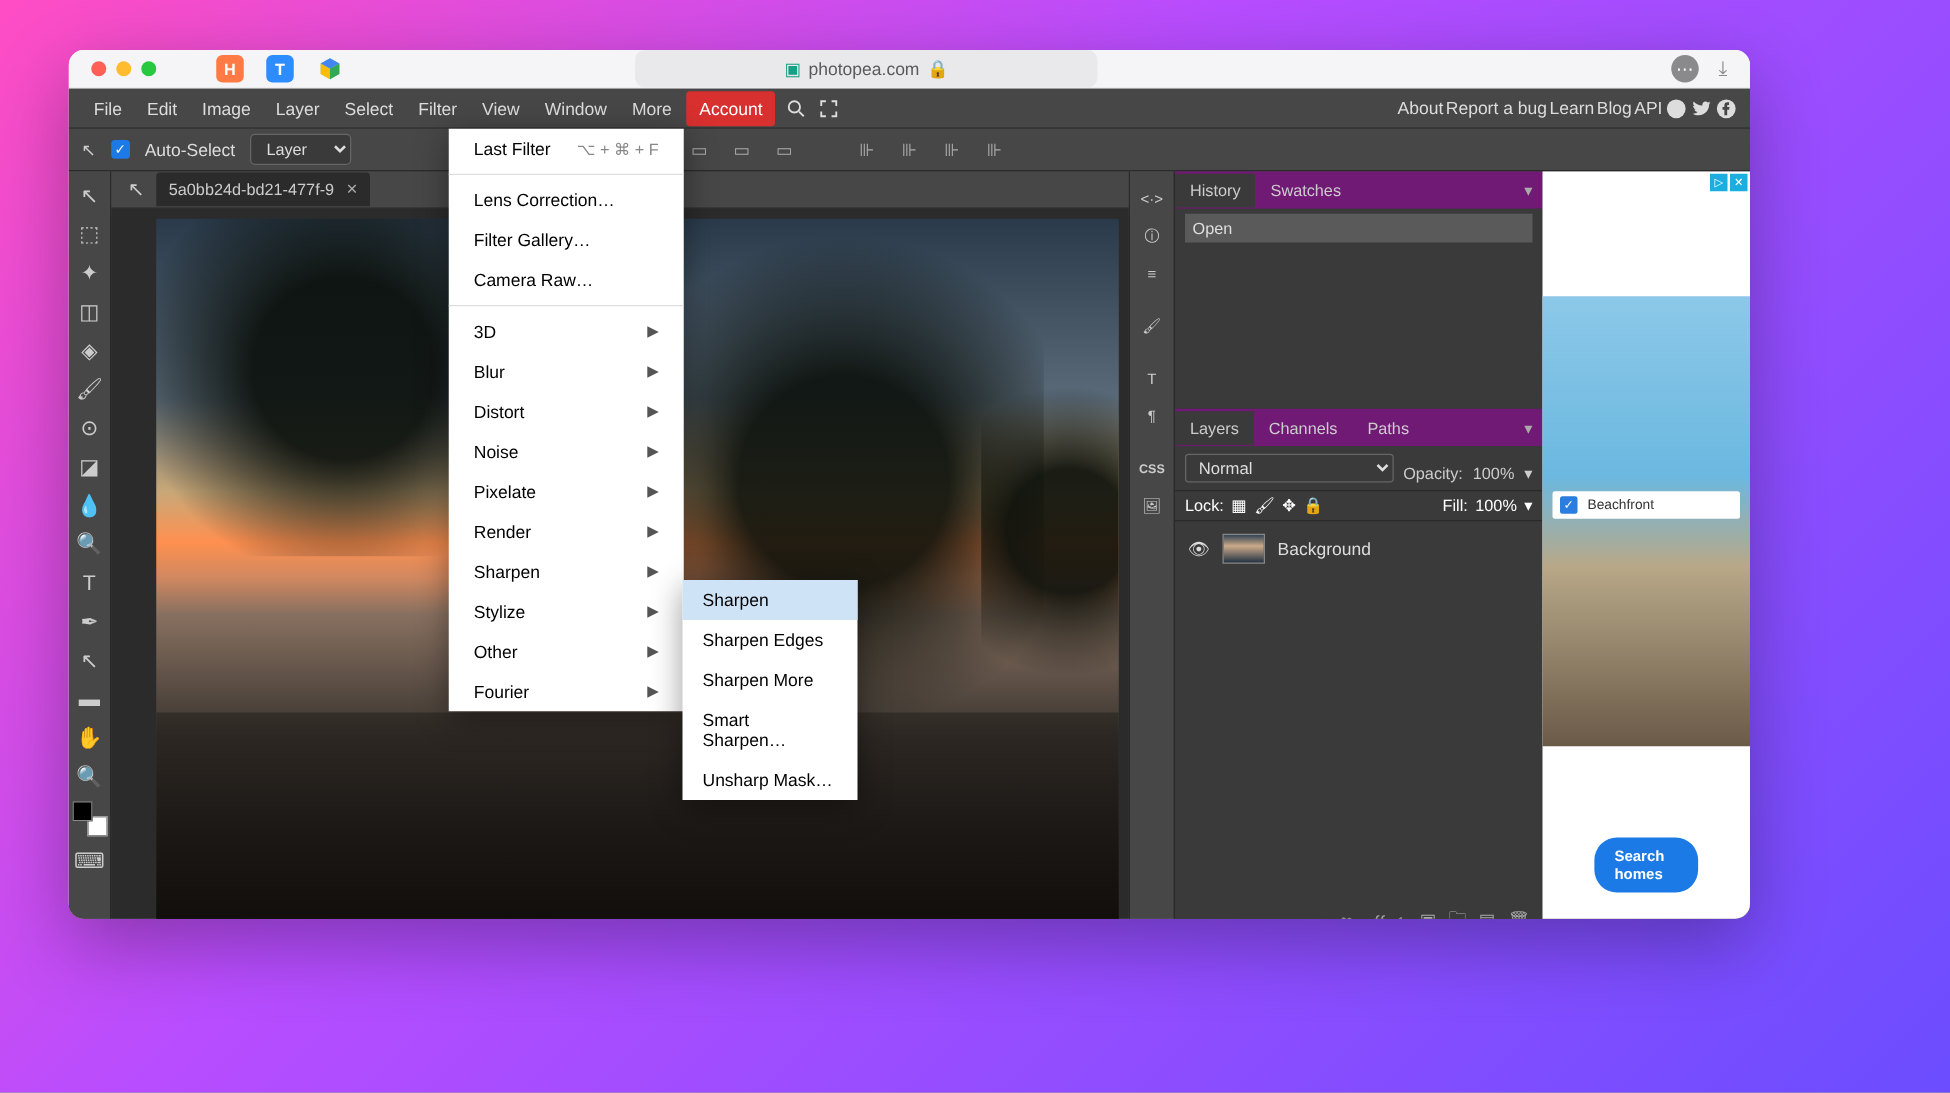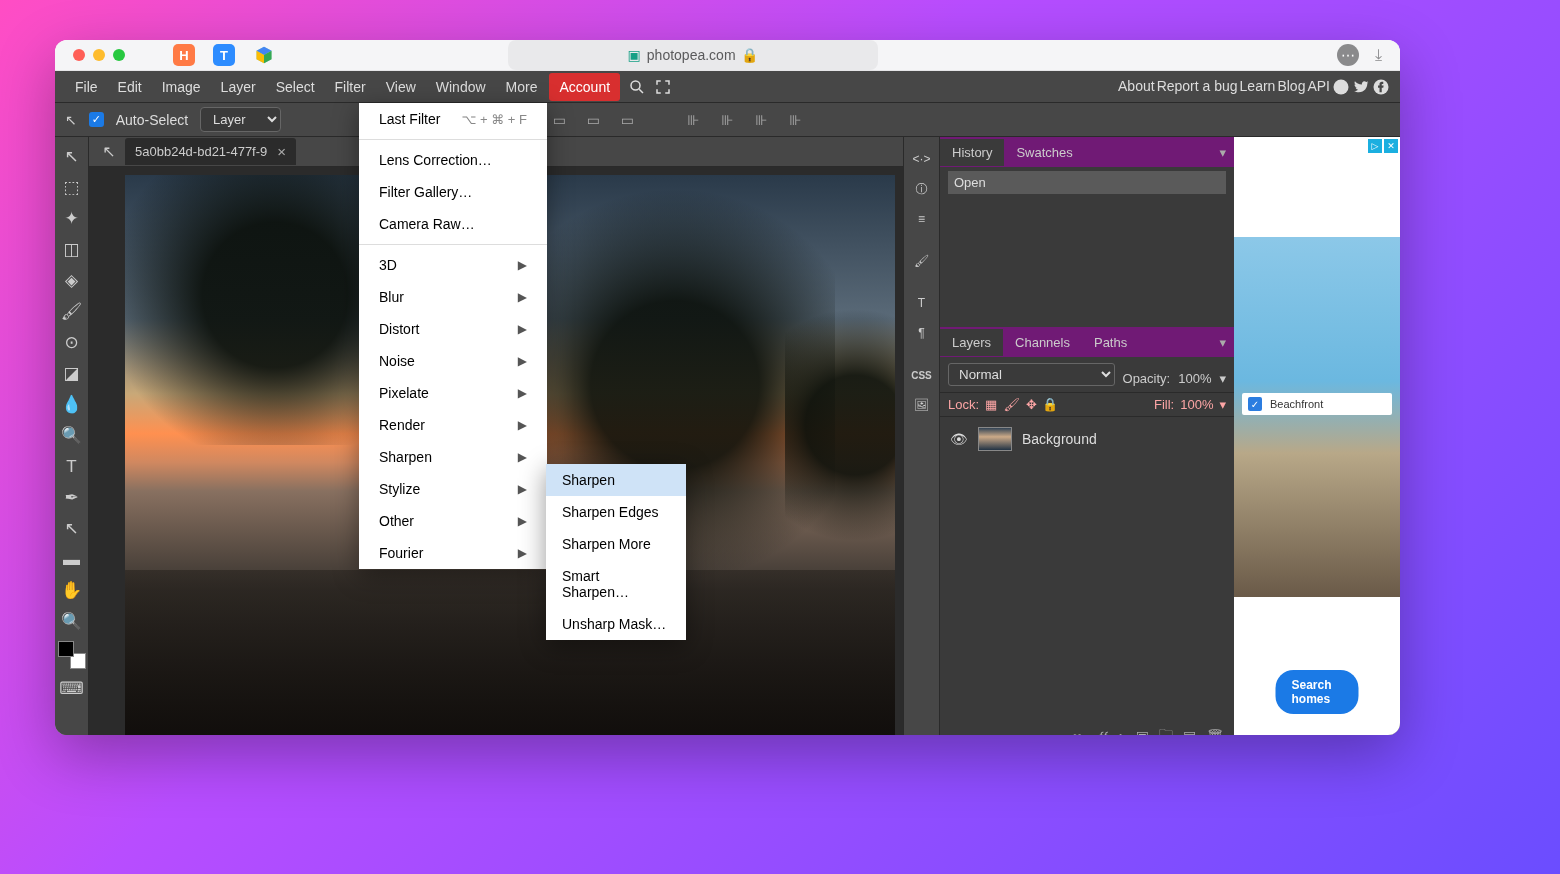--- a/index.html
+++ b/index.html
@@ -79,21 +79,21 @@
 }
 .panel-tabs{height:30px;background:#701a75;display:flex;align-items:center;font-size:13px;}
 .panel-tabs .pt{padding:6px 12px;cursor:pointer;color:#ccc;}
 .panel-tabs .pt.active{background:#3a3a3a;}
 .panel-tabs .menu{margin-left:auto;padding:0 8px;color:#aaa;cursor:pointer;}
 .history-body{background:#3a3a3a;padding:4px 8px;font-size:13px;color:#ddd;height:160px;}
 .history-item{background:#5a5a5a;padding:4px 6px;}
 .layers-body{flex:1;background:#3a3a3a;display:flex;flex-direction:column;}
 .layer-opts{padding:6px 8px;display:flex;align-items:flex-end;gap:8px;font-size:13px;color:#ccc;border-bottom:1px solid #2a2a2a;}
 .layer-opts select{background:#3a3a3a;color:#ddd;border:1px solid #666;border-radius:3px;padding:2px 18px 2px 6px;flex:1;}
-.lock-row{padding:4px 8px;display:flex;align-items:flex-end;gap:6px;font-size:13px;color:#fca5a5;border-bottom:1px solid #2a2a2a;}
+.lock-row{padding:4px 8px;display:flex;align-items:flex-end;gap:6px;font-size:13px;color:#ffffff;border-bottom:1px solid #2a2a2a;}
 .layer-list{flex:1;padding:4px 0;}
 .layer-row{display:flex;align-items:center;gap:10px;padding:6px 10px;font-size:14px;color:#ddd;}
 .layer-row .eye{width:18px;text-align:center;}
 .layer-row .thumb{width:34px;height:24px;background:linear-gradient(#345,#ca8 40%,#234);border:1px solid #888;}
 .layers-toolbar{height:28px;display:flex;align-items:center;justify-content:flex-end;gap:10px;padding:0 10px;color:#aaa;font-size:14px;}
 .ad {
   width:166px;background:#fff;position:relative;
 }
 .ad .adhdr{position:absolute;top:0;left:0;right:0;height:100px;background:#304a5c;display:flex;align-items:center;justify-content:center;color:#fff;font-family:Georgia,serif;font-size:36px;font-style:italic;}
 .ad .badge{position:absolute;top:2px;right:2px;display:flex;gap:2px;}

